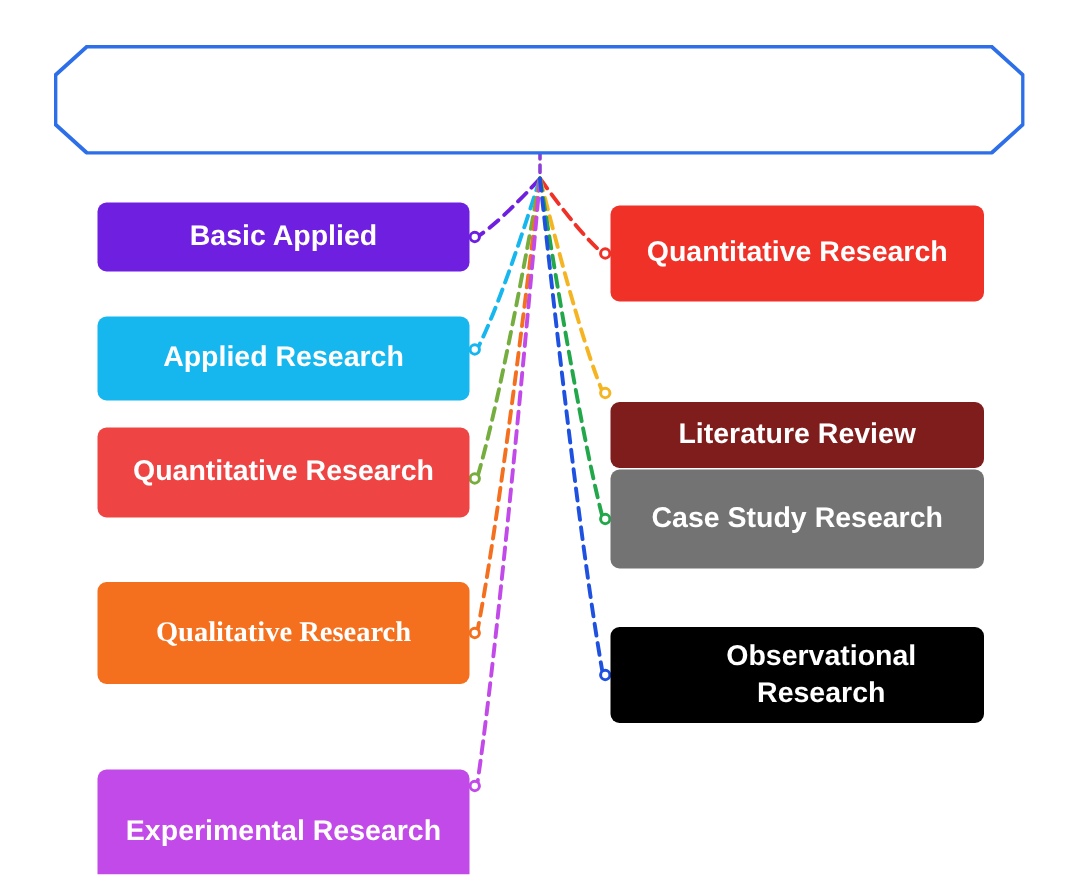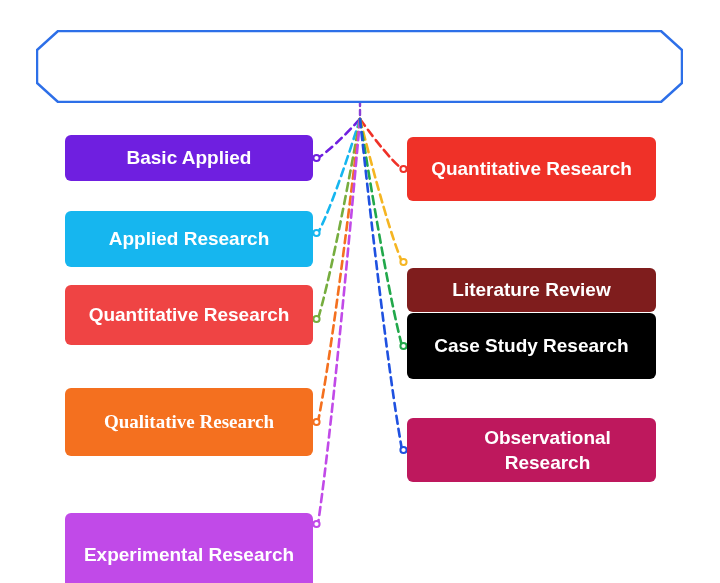--- a/index.html
+++ b/index.html
@@ -120,21 +120,21 @@
       </div>
       <div class="node" style="left: 65px; top: 513px; width: 248px; height: 84px; background: rgb(193, 74, 232); justify-content: flex-end;">
         <span>Experimental Research</span>
       </div>
       <div class="node" style="left: 407px; top: 137px; width: 249px; height: 64px; background: rgb(239, 49, 40);">
         <span>Quantitative Research</span>
       </div>
       <div class="node" style="left: 407px; top: 240px; width: 249px; height: 44px; background: #7f1d1d; margin-top: 28px;">
         <span>Literature Review</span>
       </div>
-      <div class="node" style="left: 407px; top: 313px; width: 249px; height: 66px; background: #000000;">
+      <div class="node" style="left: 407px; top: 313px; width: 249px; height: 66px; background: #737373;">
         <span>Case Study Research</span>
       </div>
-      <div class="node" style="left: 407px; top: 418px; width: 249px; height: 64px; background: #be185d; padding-left: 42px;">
+      <div class="node" style="left: 407px; top: 418px; width: 249px; height: 64px; background: #000000; padding-left: 42px;">
         <span>Observational Research</span>
       </div>
     </div>
 
 </div>
 
 </body></html>

